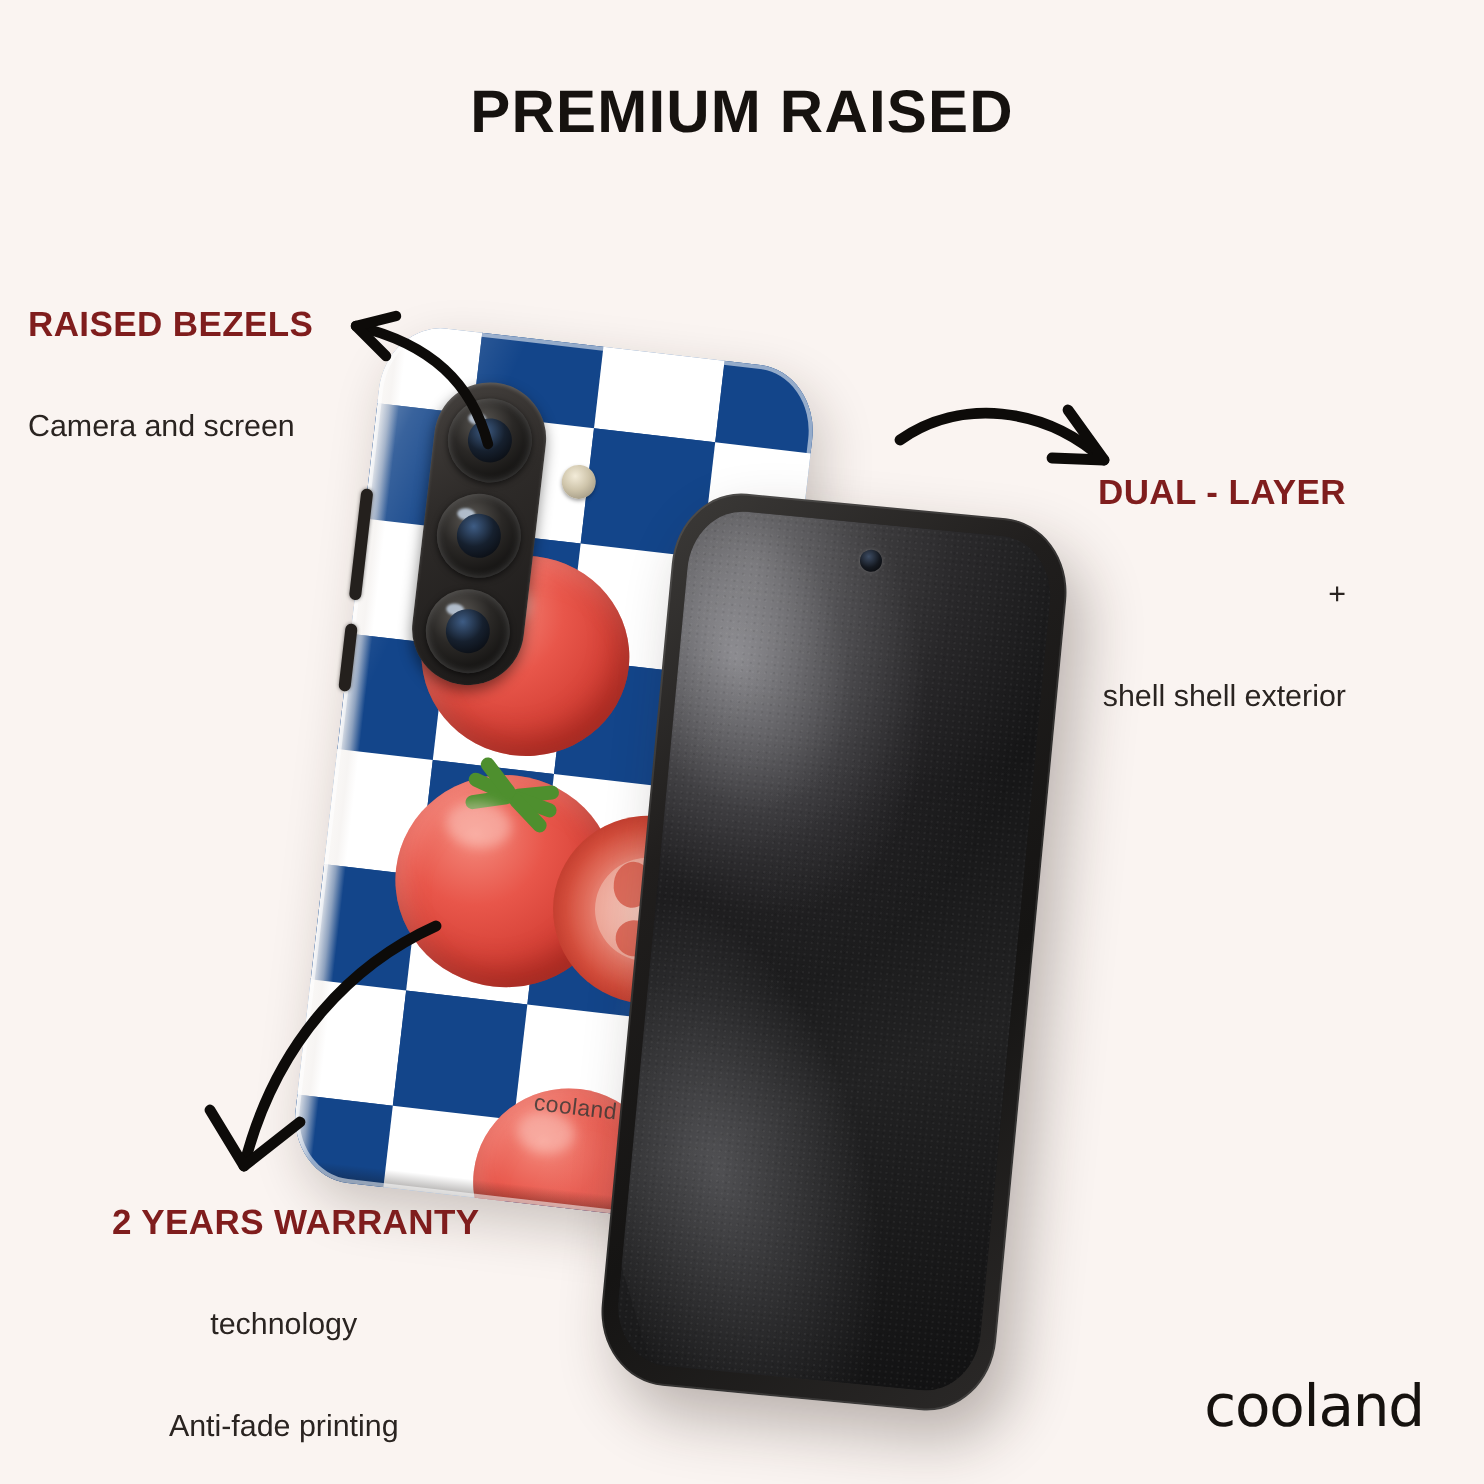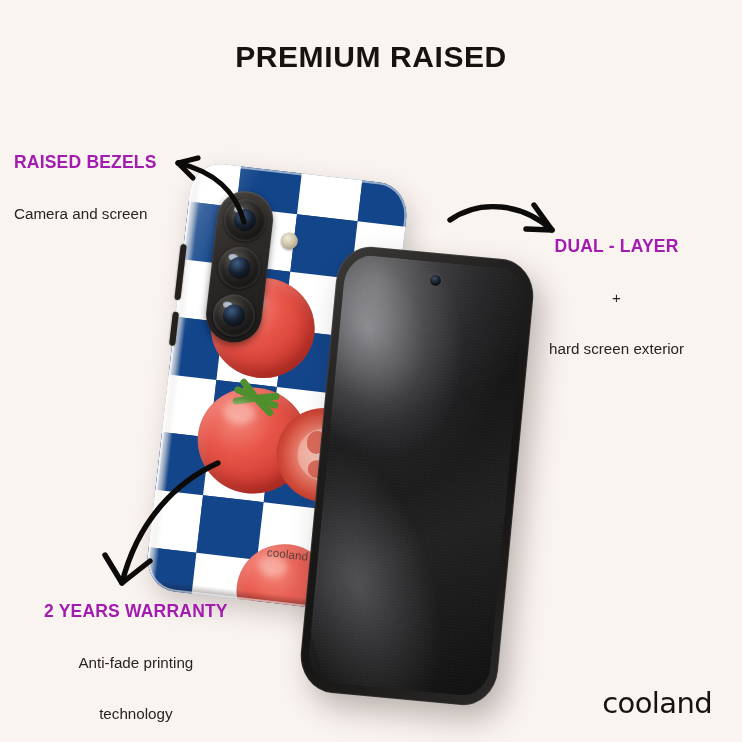--- a/index.html
+++ b/index.html
@@ -36,21 +36,21 @@
     letter-spacing: 0.6px;
     color: #16120f;
   }
 
   
   .callout { position: absolute; }
 
   .callout .c-head {
     font-size: 17.5px;
     font-weight: 700;
-    color: #a21caf;
+    color: #7f1d1d;
     letter-spacing: 0.2px;
     white-space: nowrap;
     line-height: 1.25;
   }
 
   .callout .c-line {
     font-size: 15.2px;
     font-weight: 400;
     color: #2a2421;
     line-height: 1.55;
@@ -63,30 +63,30 @@
     top: 152px;
     text-align: left;
   }
   #callout-raised-bezels .c-head { margin-bottom: 5px; }
   #callout-raised-bezels .c-body { width: 160px; text-align: center; }
   #callout-raised-bezels .c-body .c-line:first-child { text-align: left; }
 
   #callout-dual-layer {
     left: 549px;
     top: 236px;
-    text-align: center;
+    text-align: right;
   }
   #callout-dual-layer .c-head { margin-bottom: 5px; }
 
   #callout-warranty {
     left: 44px;
     top: 601px;
     text-align: center;
   }
-  #callout-warranty .c-head { margin-bottom: 5px; }
+  #callout-warranty .c-head { margin-bottom: 5px; margin-left: 12px; }
 
   
   .arrow-svg { position: absolute; overflow: visible; }
   #arrow-to-back-phone { left: 160px; top: 148px; }
   #arrow-to-front-phone { left: 446px; top: 193px; }
   #arrow-to-warranty { left: 92px; top: 455px; }
 
   
   #back-phone {
     position: absolute;
@@ -515,24 +515,24 @@
   <div class="callout" id="callout-raised-bezels">
     <div class="c-head">RAISED BEZELS</div>
     <div class="c-body">
       <div class="c-line">Camera and screen</div>
     </div>
   </div>
 
   <div class="callout" id="callout-dual-layer">
     <div class="c-head">DUAL - LAYER</div>
     <div class="c-line">+</div>
-    <div class="c-line">hard screen exterior</div>
+    <div class="c-line">shell shell exterior</div>
   </div>
 
   <div class="callout" id="callout-warranty">
     <div class="c-head">2 YEARS WARRANTY</div>
+    <div class="c-line">technology</div>
     <div class="c-line">Anti-fade printing</div>
-    <div class="c-line">technology</div>
   </div>
 
   <div id="brand-logo">cooland</div>
 
 </div>
 
 </body></html>

